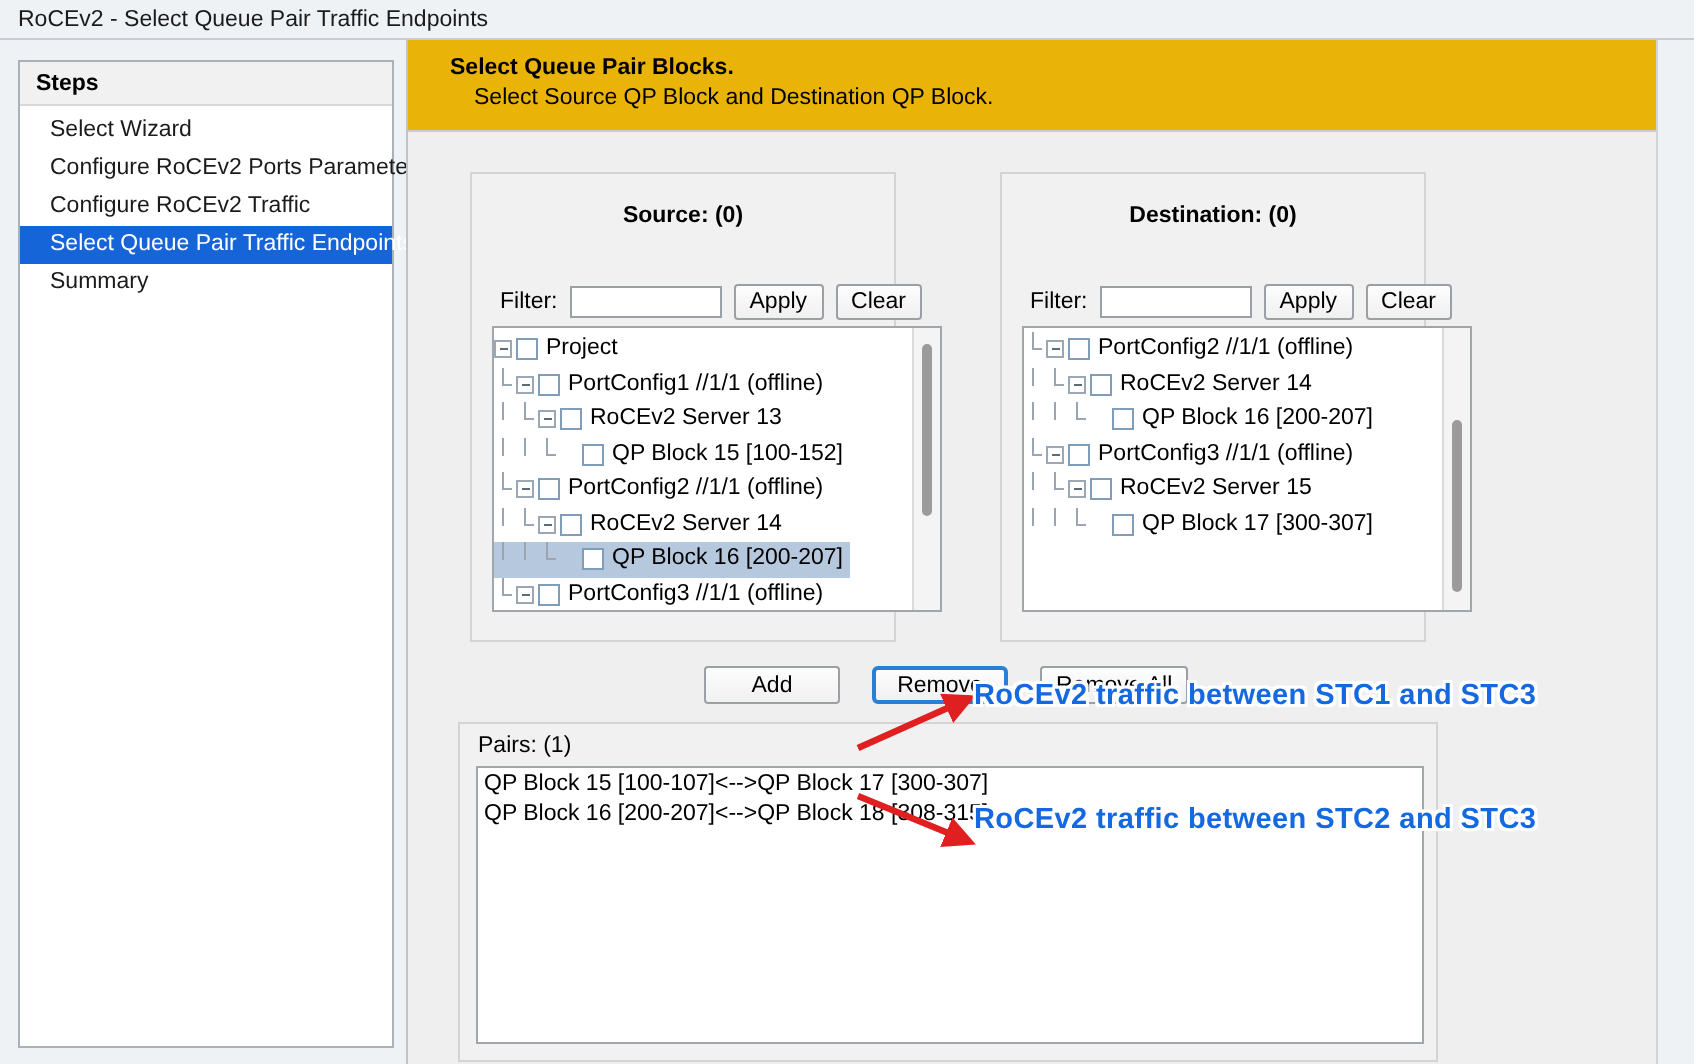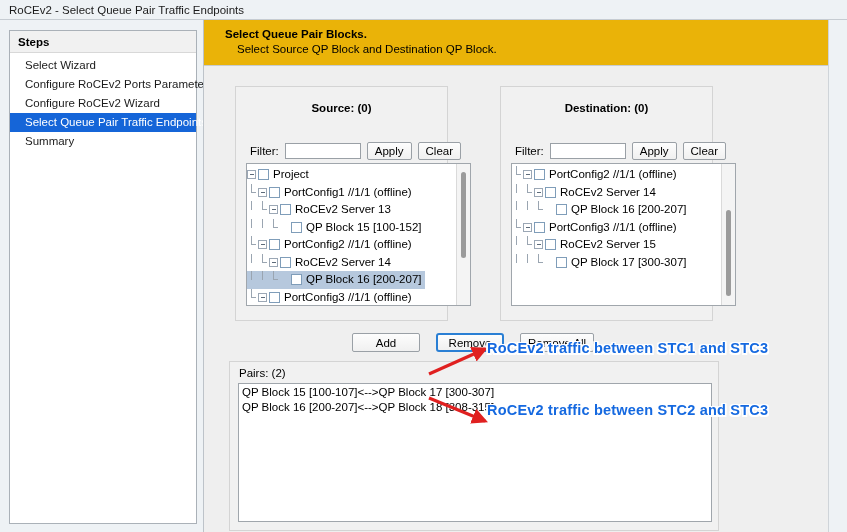--- a/index.html
+++ b/index.html
@@ -261,21 +261,21 @@
 
 <div id="root">
 
   <div class="titlebar">RoCEv2 - Select Queue Pair Traffic Endpoints</div>
 
   <div class="steps-panel">
     <div class="steps-header">Steps</div>
     <div class="steps-list" id="steps-list">
         <div class="step-item">Select Wizard</div>
         <div class="step-item">Configure RoCEv2 Ports Parameters</div>
-        <div class="step-item">Configure RoCEv2 Wizard</div>
+        <div class="step-item">Configure RoCEv2 Traffic</div>
         <div class="step-item selected">Select Queue Pair Traffic Endpoints</div>
         <div class="step-item">Summary</div>
       </div>
   </div>
 
   <div class="content">
 
     <div class="header-band">
       <div class="header-title">Select Queue Pair Blocks.</div>
       <div class="header-sub">Select Source QP Block and Destination QP Block.</div>
@@ -410,21 +410,21 @@
       </div>
     </div>
 
     <div class="midbtns">
       <button class="btn wide">Add</button>
       <button class="btn wide focused">Remove</button>
       <button class="btn wide">Remove All</button>
     </div>
 
     <div id="pairs-group">
-      <div class="pairs-label">Pairs: (2)</div>
+      <div class="pairs-label">Pairs: (1)</div>
       <div class="pairs-list" id="pairs-list">
           <div class="pair-item">QP Block 15 [100-107]&lt;--&gt;QP Block 17 [300-307]</div>
           <div class="pair-item">QP Block 16 [200-207]&lt;--&gt;QP Block 18 [308-315]</div>
         </div>
     </div>
 
   </div>
 
   <div class="right-strip"></div>
 

